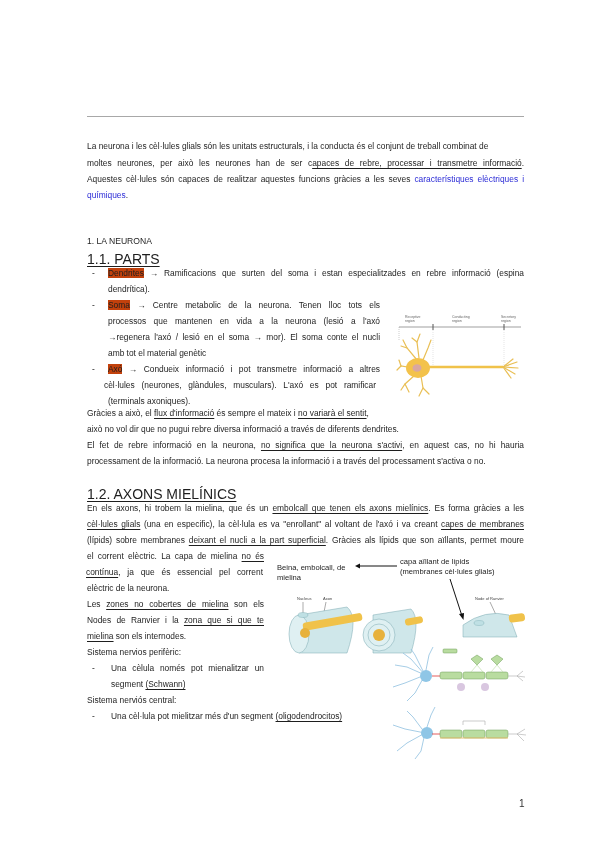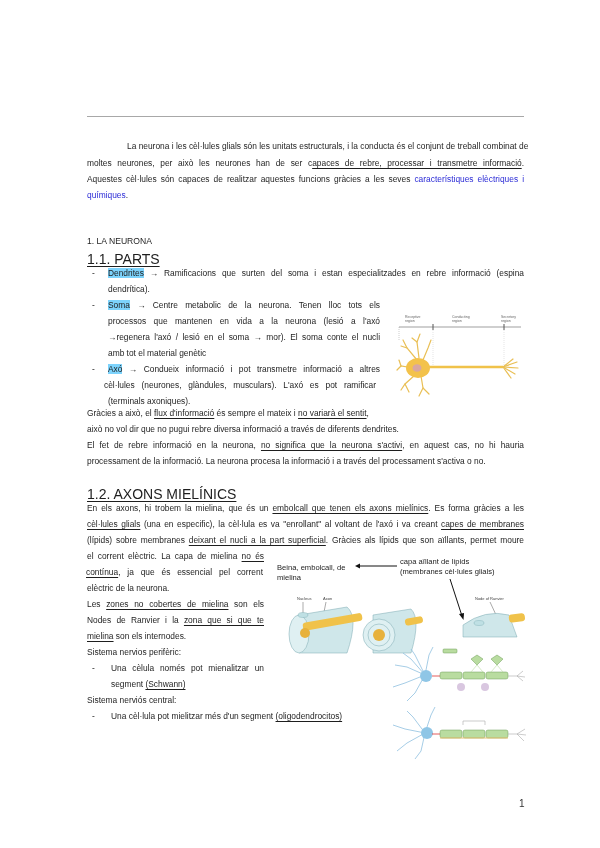--- a/index.html
+++ b/index.html
@@ -3,24 +3,24 @@
   <meta charset="utf-8">
   <style>
     html, body { margin: 0; padding: 0; background: #ffffff; }
     body { width: 600px; height: 848px; position: relative; overflow: hidden;
            font-family: "Liberation Sans", sans-serif; color: #1a1a1a; }
     .page { position: absolute; left: 0; top: 0; width: 600px; height: 848px; background: #fff; }
     .title { position: absolute; left: 0; width: 600px; top: 92px; text-align: center;
              font-size: 8.6px; color: #6aa84f; letter-spacing: 0.3px; }
     .title-rule { position: absolute; left: 87px; width: 437px; top: 116px; height: 1px; background: #a8a8a8; }
     .txt { position: absolute; font-size: 8.4px; line-height: 16.6px; color: #1e1e1e; }
-    .justify { text-align: justify; text-align-last: left; margin-left: 40px; }
+    .justify { text-align: justify; text-align-last: left; }
     .u { text-decoration: underline; text-underline-offset: 1.5px; }
     .blue { color: #2b2bd6; }
-    .hl { background: #7dd3fc; }
+    .hl { background: #c2410c; }
     .bullet { position: absolute; font-size: 8.4px; line-height: 16.6px; }
     .h1 { position: absolute; font-size: 8.6px; color: #1e1e1e; text-align: right; }
     .h2 { position: absolute; font-size: 14px; color: #1e1e1e; text-decoration: underline; text-underline-offset: 1.5px; }
     .fig { position: absolute; }
     .ann { position: absolute; font-size: 7.6px; line-height: 10px; color: #222; }
     .pagenum { position: absolute; left: 519px; top: 798px; font-size: 10px; color: #333; }
   </style>
 </head>
 <body>
 

